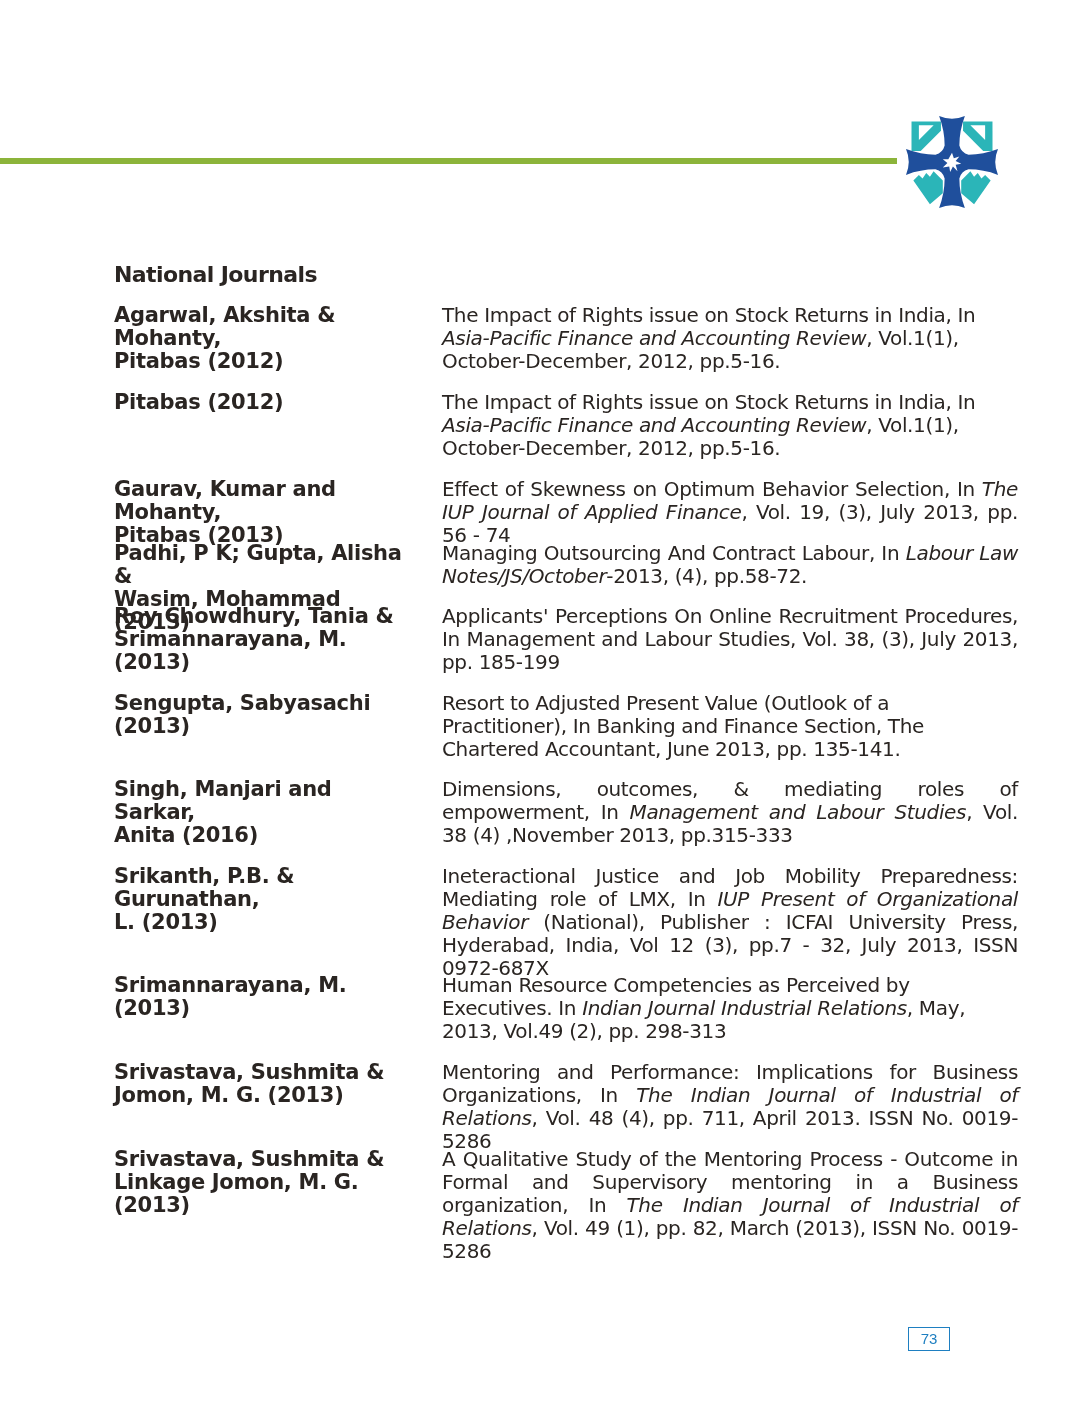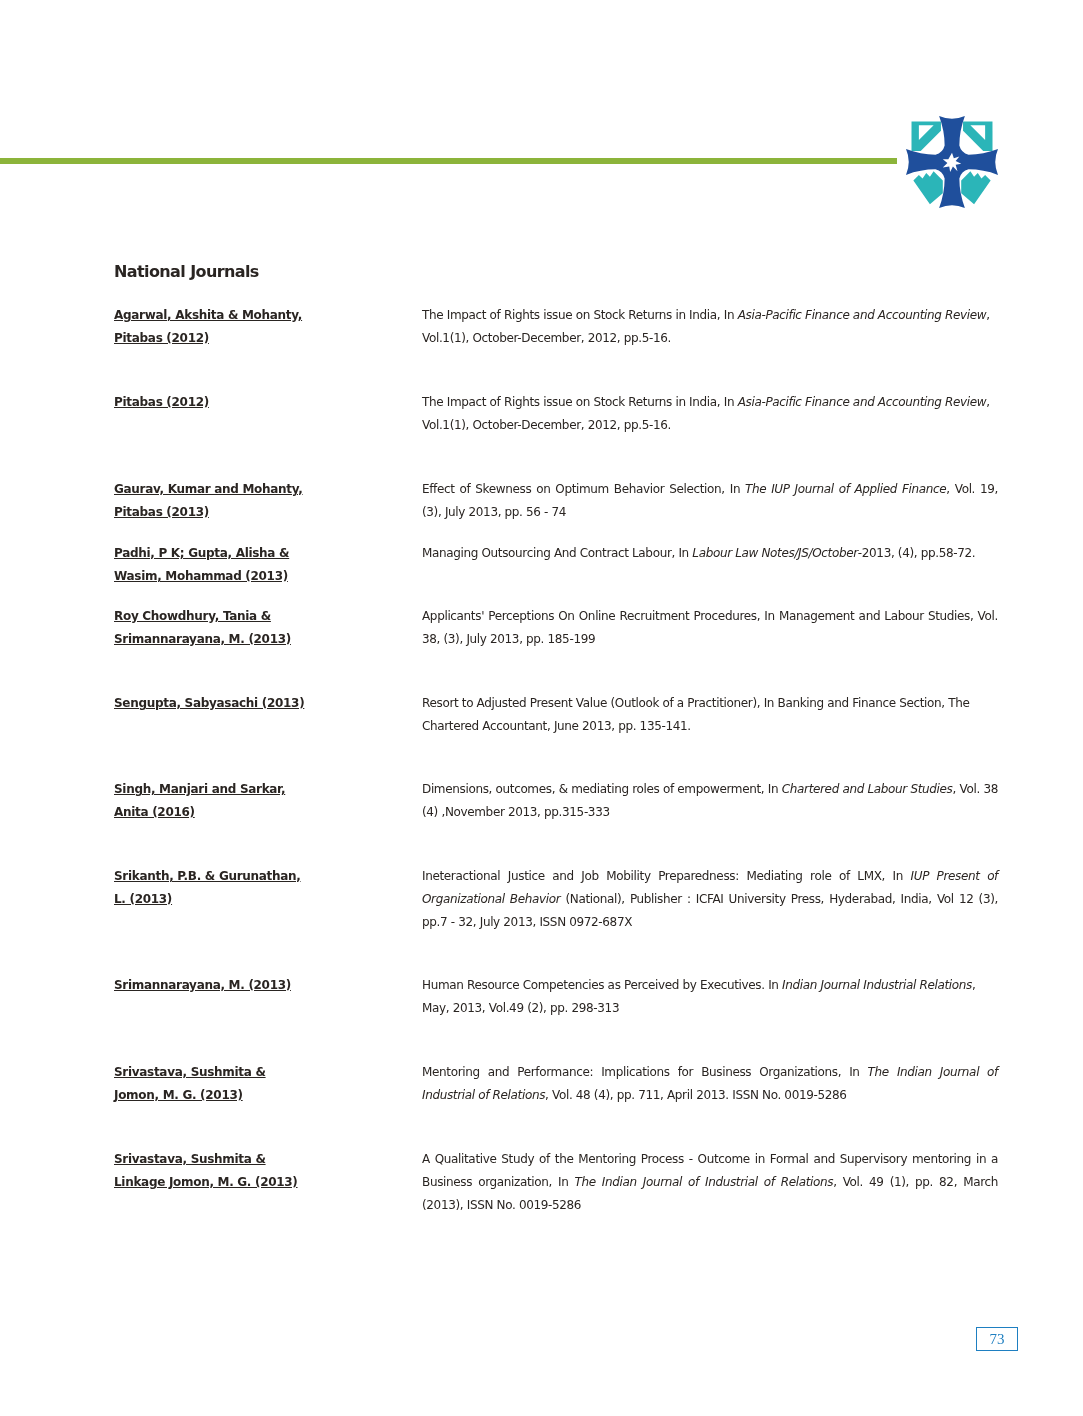--- a/index.html
+++ b/index.html
@@ -1,30 +1,30 @@
 <!DOCTYPE html>
 <html><head>
 <meta charset="utf-8">
 <style>
   html, body { margin: 0; padding: 0; background: #ffffff; }
   body { width: 1083px; height: 1416px; position: relative; overflow: hidden;
          font-family: "DejaVu Sans", sans-serif; color: #2a2522; }
   .rule { position: absolute; left: 0; top: 158px; width: 897px; height: 6px; background: #8cb43a; }
   .logo { position: absolute; left: 906px; top: 116px; width: 92px; height: 92px; }
-  .title { position: absolute; left: 114px; top: 262px; font-size: 16px; font-weight: bold;
+  .title { position: absolute; left: 114px; top: 262px; font-size: 22px; font-weight: bold;
            letter-spacing: -0.6px; color: #2a2522; margin: 0; }
   .entry { position: absolute; left: 114px; width: 884px; }
-  .authors { position: absolute; left: 0; top: 0; width: 300px; font-size: 12px; font-weight: bold;
-             line-height: 23px; letter-spacing: -0.3px; white-space: pre-line; text-decoration: underline; }
-  .cite { position: absolute; left: 308px; top: 0; width: 576px; font-size: 12px; line-height: 23px;
+  .authors { position: absolute; left: 0; top: 0; width: 300px; font-size: 21px; font-weight: bold;
+             line-height: 23px; letter-spacing: -0.3px; white-space: pre-line; }
+  .cite { position: absolute; left: 328px; top: 0; width: 576px; font-size: 20px; line-height: 23px;
           letter-spacing: -0.35px; }
   .cite.justify { text-align: justify; }
   .cite i { font-style: italic; }
-  .pagenum { position: absolute; left: 976px; top: 1327px; width: 40px; height: 22px;
-             border: 1px solid #1e7fc1; color: #1e7fc1; font-family: Liberation Serif, serif;
+  .pagenum { position: absolute; left: 908px; top: 1327px; width: 40px; height: 22px;
+             border: 1px solid #1e7fc1; color: #1e7fc1; font-family: Liberation Sans, sans-serif;
              font-size: 15px; text-align: center; line-height: 22px; }
 </style>
 </head>
 <body>
 
 <div class="rule"></div>
 
 <svg class="logo" viewBox="0 0 100 100">
   <g>
     <path d="M6 6 L38 6 L38 16 L16 38 L6 38 Z" fill="#2bb5b8"></path>
@@ -65,21 +65,21 @@
 Srimannarayana, M. (2013)</div>
       <div class="cite justify"><span>Applicants' Perceptions On Online Recruitment Procedures, In Management and Labour Studies, Vol. 38, (3), July 2013, pp. 185-199</span></div>
     </div>
     <div class="entry" style="top: 692px;">
       <div class="authors">Sengupta, Sabyasachi (2013)</div>
       <div class="cite"><span>Resort to Adjusted Present Value (Outlook of a Practitioner), In Banking and Finance Section, The Chartered Accountant, June 2013, pp. 135-141.</span></div>
     </div>
     <div class="entry" style="top: 778px;">
       <div class="authors">Singh, Manjari and Sarkar,
 Anita (2016)</div>
-      <div class="cite justify"><span>Dimensions, outcomes, &amp; mediating roles of empowerment, In </span><i>Chartered and Labour Studies</i><span>, Vol. 38 (4) ,November 2013, pp.315-333</span></div>
+      <div class="cite justify"><span>Dimensions, outcomes, &amp; mediating roles of empowerment, In </span><i>Management and Labour Studies</i><span>, Vol. 38 (4) ,November 2013, pp.315-333</span></div>
     </div>
     <div class="entry" style="top: 865px;">
       <div class="authors">Srikanth, P.B.  &amp; Gurunathan,
 L. (2013)</div>
       <div class="cite justify"><span>Ineteractional Justice and Job Mobility Preparedness: Mediating role of LMX, In </span><i>IUP Present of Organizational Behavior</i><span> (National), Publisher : ICFAI University Press, Hyderabad, India, Vol 12 (3), pp.7 - 32, July 2013, ISSN 0972-687X</span></div>
     </div>
     <div class="entry" style="top: 974px;">
       <div class="authors">Srimannarayana, M. (2013)</div>
       <div class="cite"><span>Human Resource Competencies as Perceived by Executives. In </span><i>Indian Journal Industrial Relations</i><span>, May, 2013, Vol.49 (2), pp. 298-313</span></div>
     </div>

